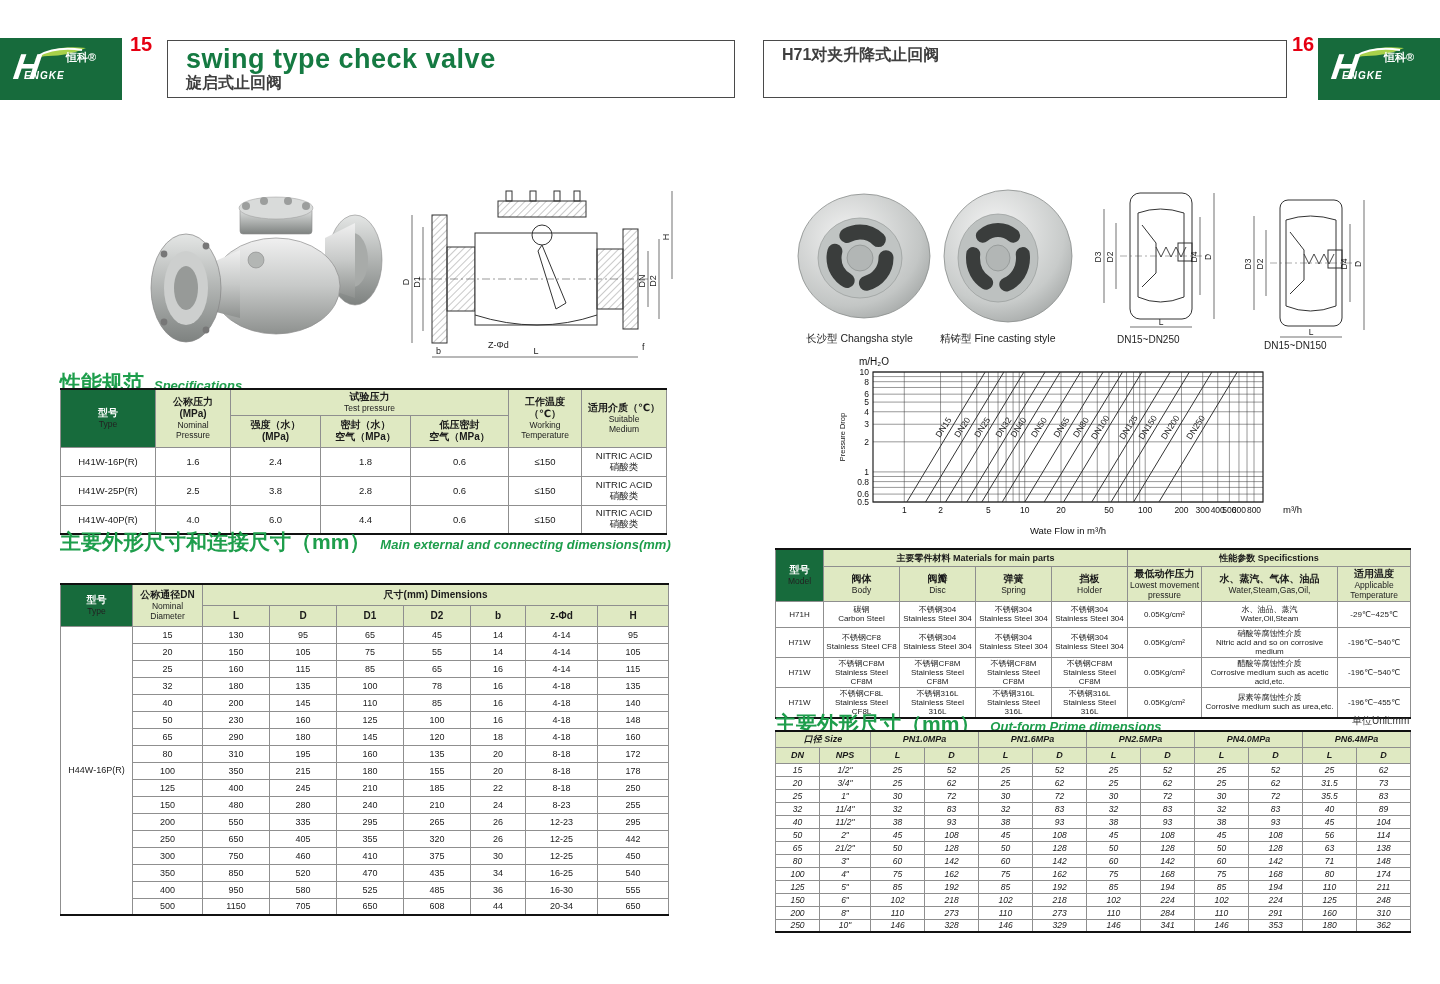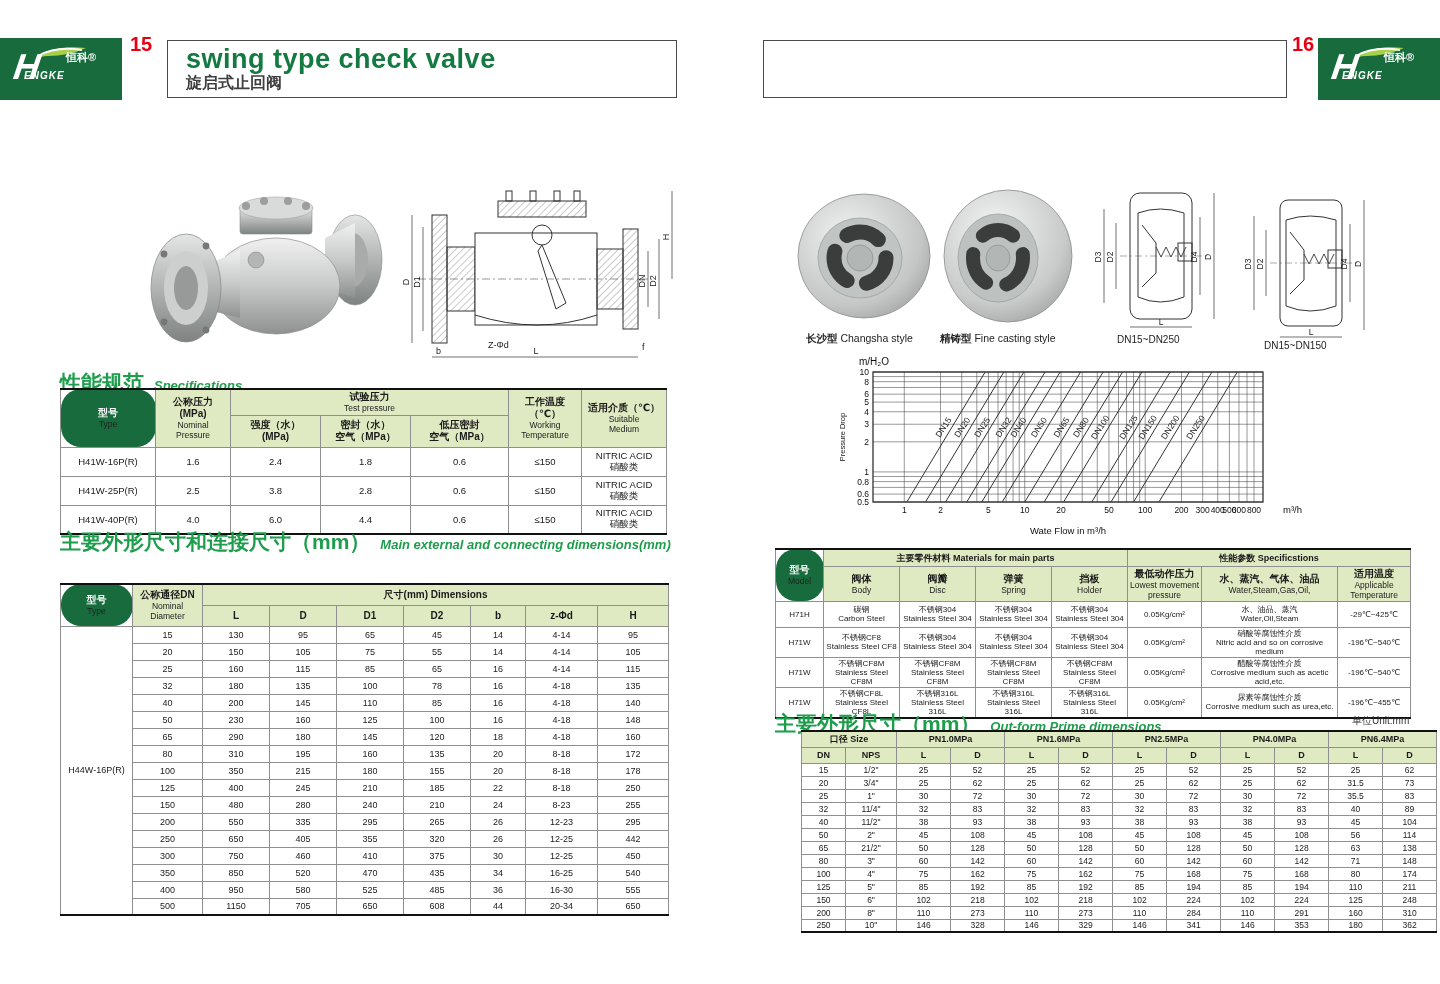--- a/index.html
+++ b/index.html
@@ -23,55 +23,56 @@
   .sec-title .en{color:#1e9e4c;font-size:13px;margin-left:10px;font-style:italic;}
   .unit-label{position:absolute;font-size:10px;color:#333;}
   
   table.tbl{border-collapse:collapse;table-layout:fixed;position:absolute;
             border-top:2px solid #111;border-bottom:2px solid #111;background:#fff;}
   table.tbl th,table.tbl td{border:1px solid #8f8f8f;text-align:center;vertical-align:middle;
             white-space:pre-line;padding:1px 2px;font-weight:normal;box-sizing:border-box;}
   table.tbl th{background:#dfe9c2;}
   table.tbl th .cn{font-weight:bold;font-size:10px;display:block;line-height:12px;}
   table.tbl th .en{font-weight:normal;font-size:8.5px;display:block;line-height:10px;color:#222;}
-  th.dark{background:#176b3c !important;color:#fff;border-radius:20px;}
+  th.dark{background:#176b3c !important;color:#fff;}
   th.dark .cn,th.dark .en{color:#fff;}
   #spec-table td{font-size:9.5px;height:29px;}
   #dims-table td{font-size:9px;height:17px;}
   #mat-table td{font-size:8px;height:26px;line-height:9px;}
   #out-table td{font-size:8.5px;height:13px;padding:0;}
   #out-table th .cn{font-size:9px;}
   .lead-cell{font-size:9px;background:#fff;}
   
   #chart-wrap{position:absolute;left:835px;top:352px;width:490px;height:195px;}
   
   .caption{position:absolute;font-size:10.5px;color:#222;white-space:nowrap;}
-  .caption .cn{font-weight:bold;text-align:center;}
+  .caption .cn{font-weight:normal;text-align:center;}
   svg text{font-family:"Liberation Sans","DejaVu Sans",sans-serif;}
 </style>
 </head>
 <body>
 
 <div class="logo-box" style="left:0;">
   <div class="logo-inner">
     <svg class="logo-leaf" width="60" height="26" viewBox="0 0 60 26">
       <path d="M4 18 Q22 2 56 6 Q38 14 18 14 Q10 14 4 18Z" fill="#a8d14a"></path>
       <path d="M8 14 Q26 4 52 8" stroke="#fff" stroke-width="2" fill="none"></path>
     </svg>
     <span class="logo-h">H</span>
     <span class="logo-en">ENGKE</span>
     <span class="logo-cn">恒科®</span>
   </div>
 </div>
 <div class="page-no" style="left:130px;">15</div>
-<div class="title-box" style="left:167px;width:510px;">
+<div class="title-box" style="left:167px;width:568px;">
   <div class="title-main">swing type check valve</div>
   <div class="title-sub">旋启式止回阀</div>
 </div>
 <div class="title-box" style="left:763px;width:524px;">
+  <div class="title-sub">H71对夹升降式止回阀</div>
 </div>
 <div class="page-no" style="left:1292px;">16</div>
 <div class="logo-box" style="left:1318px;">
   <div class="logo-inner">
     <svg class="logo-leaf" width="60" height="26" viewBox="0 0 60 26">
       <path d="M4 18 Q22 2 56 6 Q38 14 18 14 Q10 14 4 18Z" fill="#a8d14a"></path>
       <path d="M8 14 Q26 4 52 8" stroke="#fff" stroke-width="2" fill="none"></path>
     </svg>
     <span class="logo-h">H</span>
     <span class="logo-en">ENGKE</span>
@@ -712,21 +713,21 @@
 Corrosive medium such as urea,etc.</td>
         <td>-196℃~455℃</td>
       </tr>
     </tbody>
 </table>
 
 <div class="sec-title" style="left:775px;top:710px;">
   <span class="cn">主要外形尺寸（mm）</span><span class="en">Out-form Prime dimensions</span>
 </div>
 <div class="unit-label" style="left:1352px;top:714px;">单位Unit:mm</div>
-<table class="tbl" id="out-table" style="left:801px;top:730px;width:635px;">
+<table class="tbl" id="out-table" style="left:775px;top:730px;width:635px;font-style:italic;">
   <colgroup>
       <col style="width:44px">
       <col style="width:51px">
       <col style="width:54px">
       <col style="width:54px">
       <col style="width:54px">
       <col style="width:54px">
       <col style="width:54px">
       <col style="width:54px">
       <col style="width:54px">

